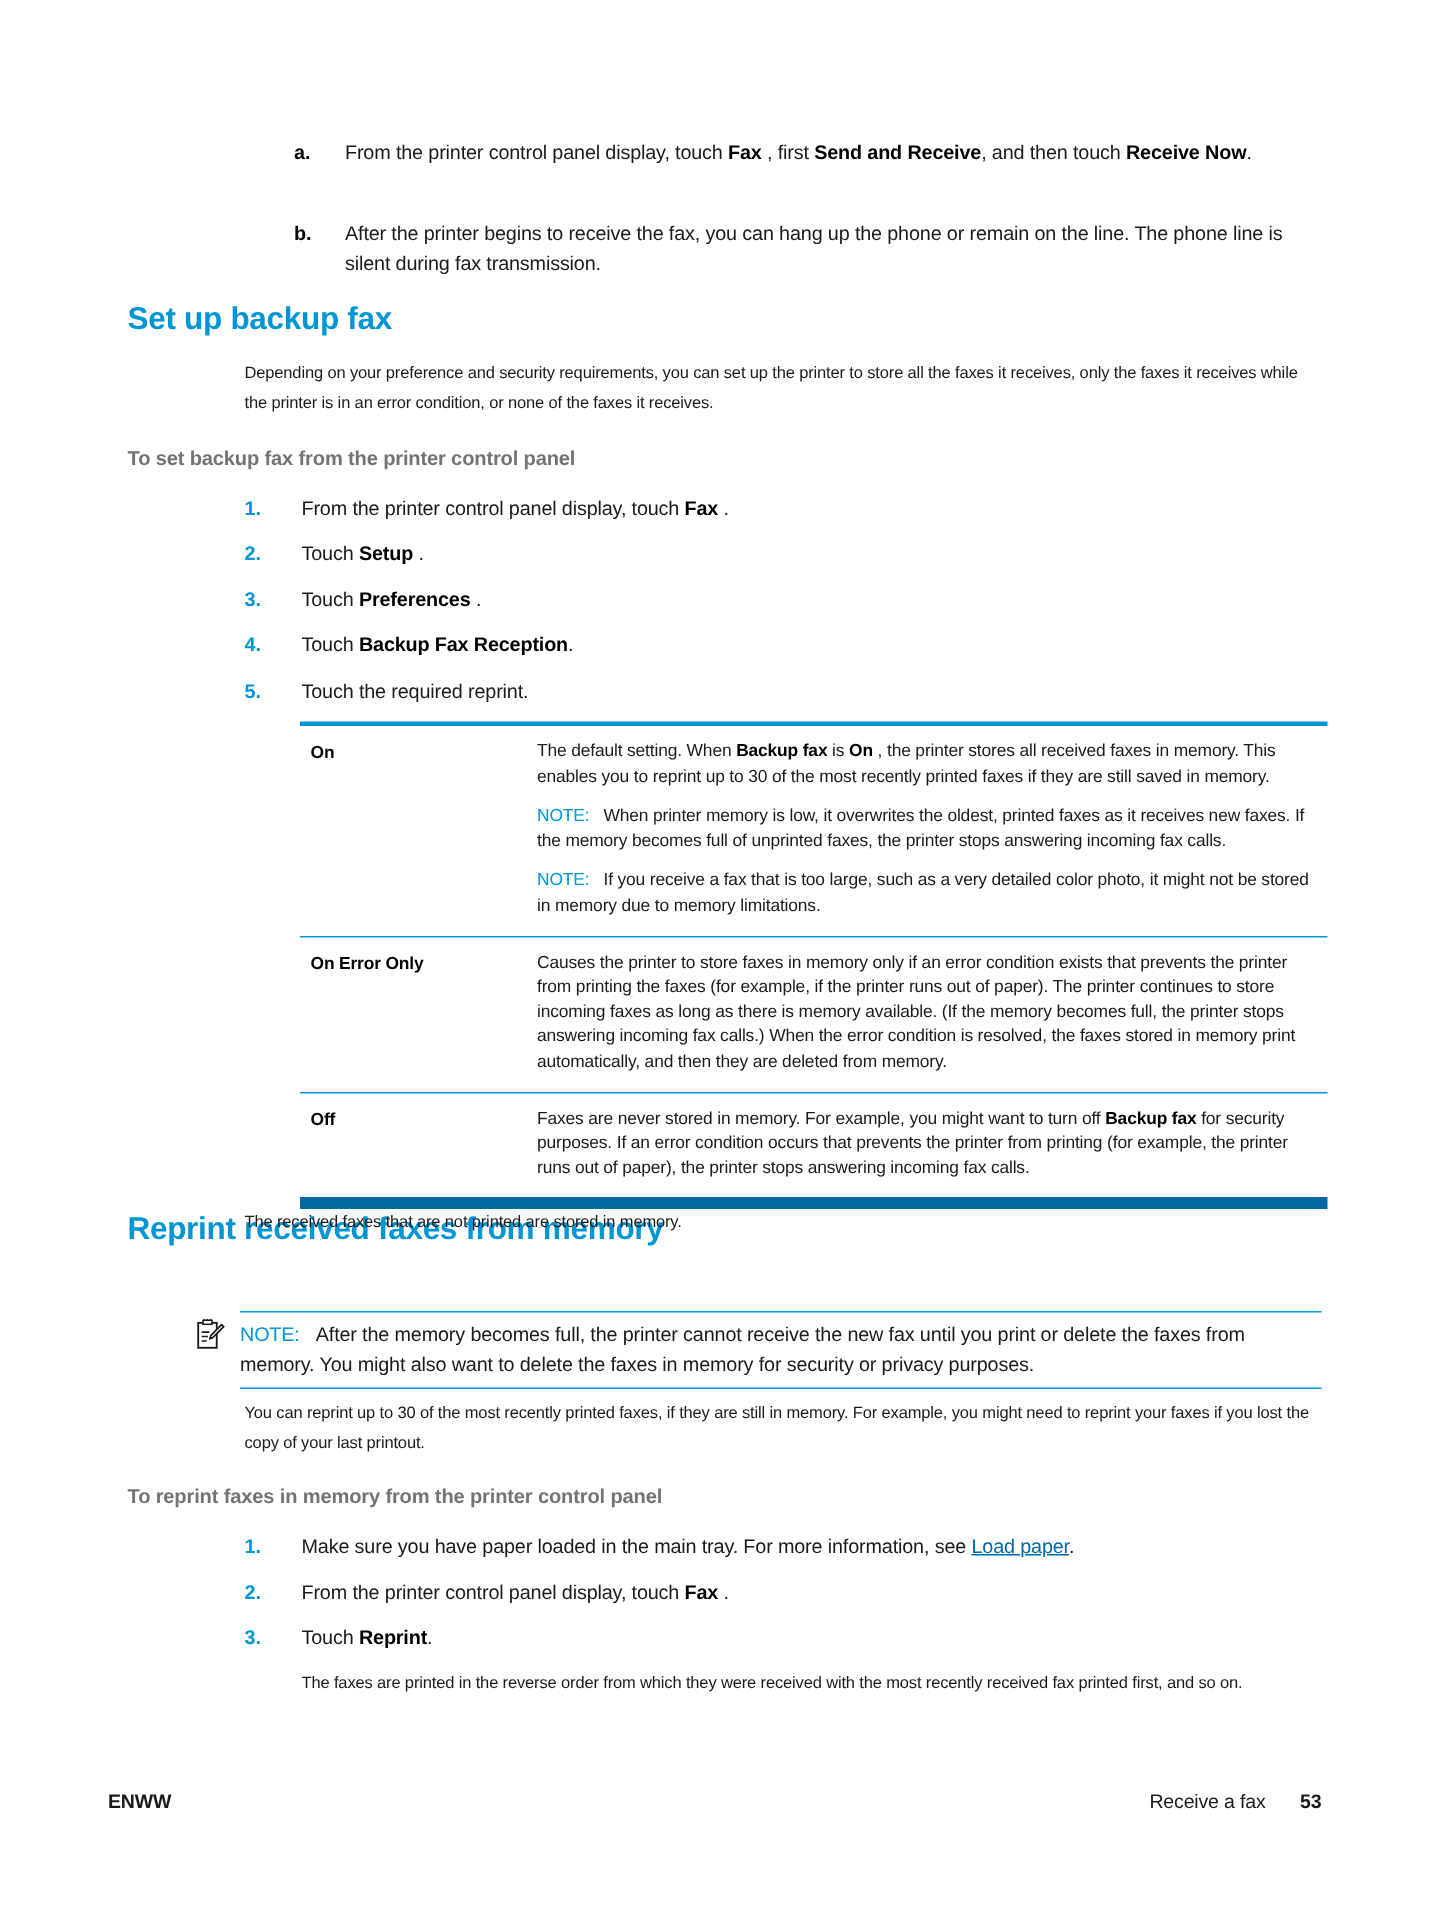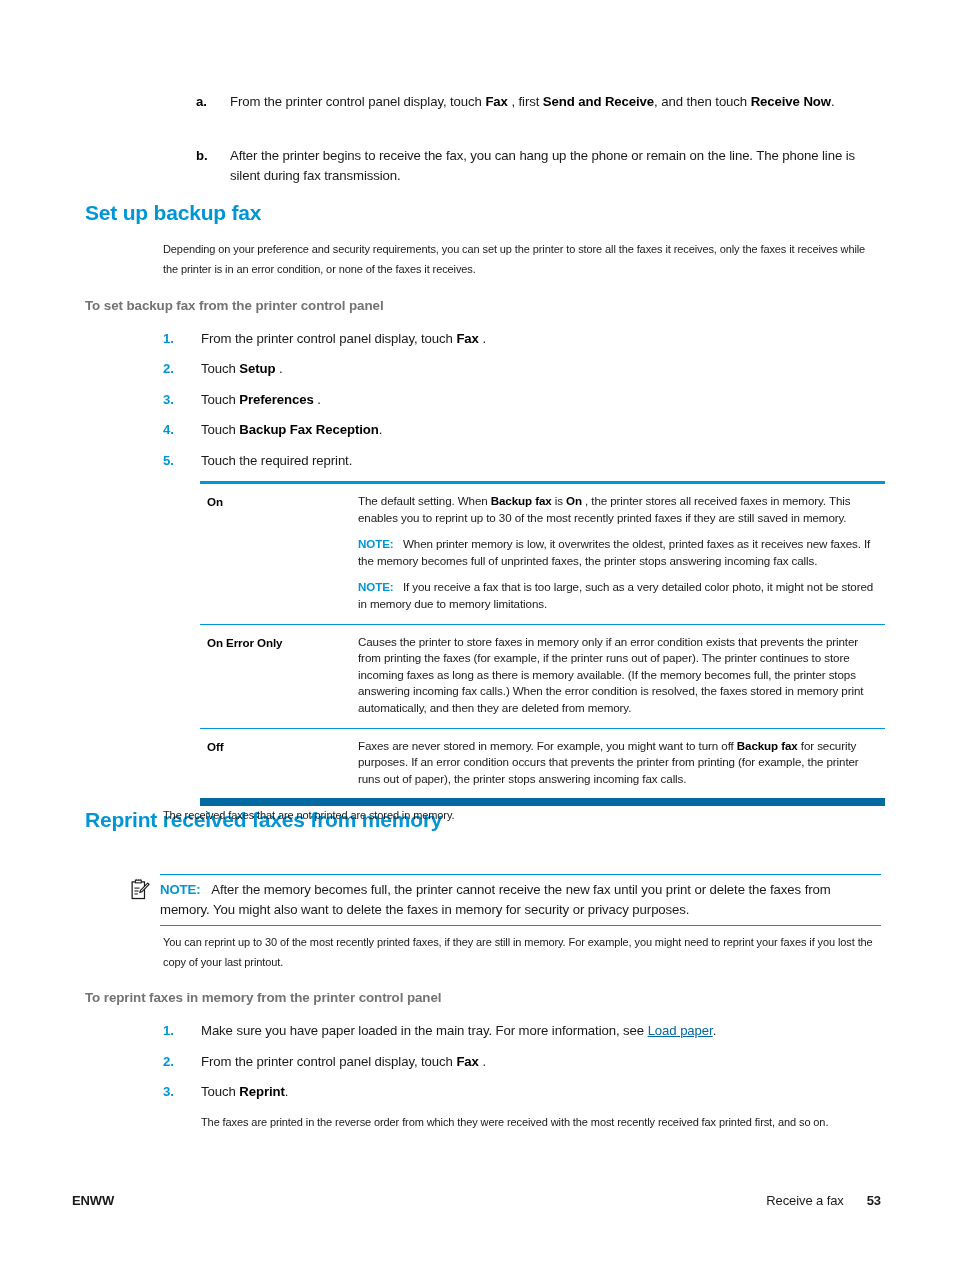--- a/index.html
+++ b/index.html
@@ -103,21 +103,21 @@
     box-sizing: border-box;
     font-size: 11.6px;
     line-height: 16.6px;
     color: #1a1a1a;
     letter-spacing: -0.1px;
   }
   .tcell-val p { margin: 0 0 10px 0; }
   .tcell-val p:last-child { margin-bottom: 0; }
   .note-lbl {
     color: #0096d6;
-    font-weight: bold;
+    font-weight: normal;
   }
 
   
   .notebox {
     position: absolute;
     left: 160px;
     top: 874px;
     width: 721px;
     border-top: 1.5px solid #0096d6;
     border-bottom: 1.5px solid #0096d6;

